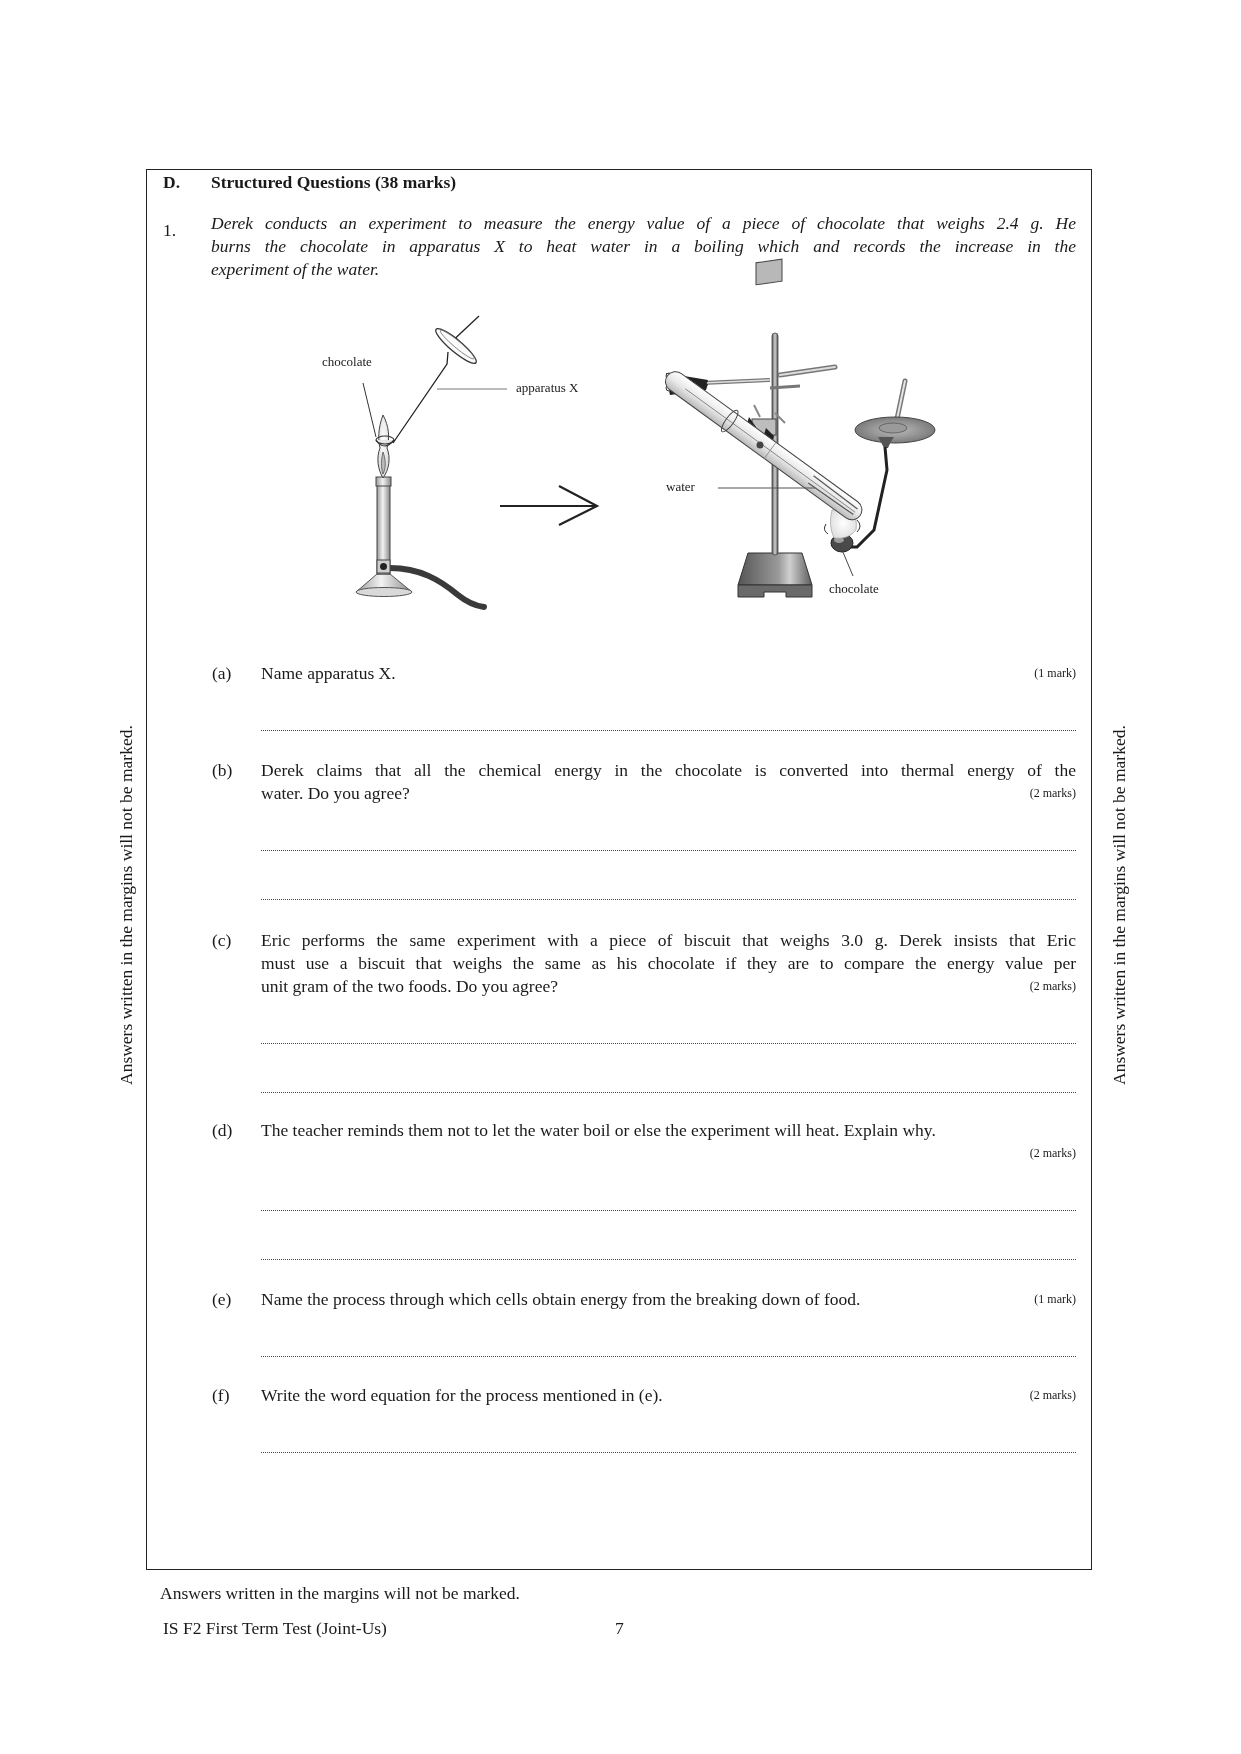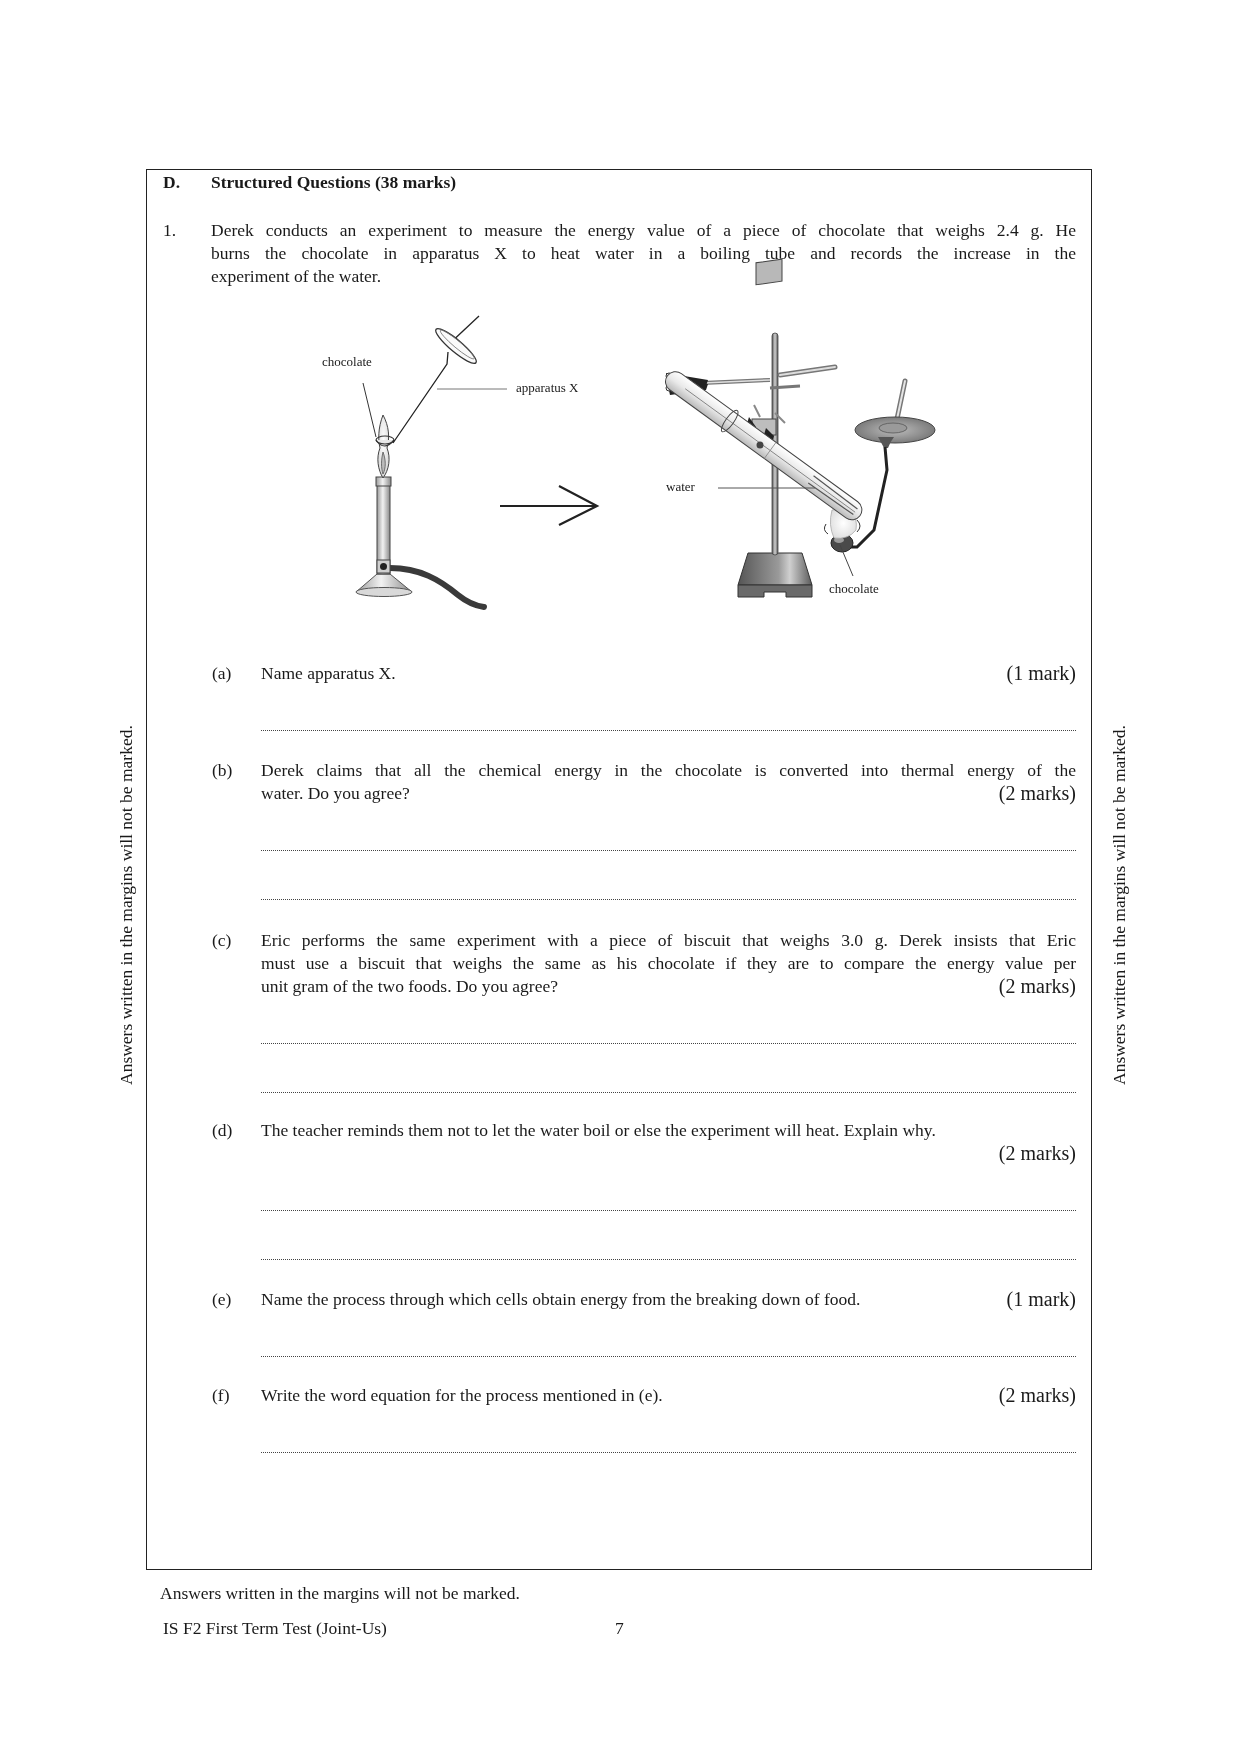--- a/index.html
+++ b/index.html
@@ -6,42 +6,42 @@
   body { width:1241px; height:1754px; position:relative; overflow:hidden;
          font-family:"Liberation Serif", "DejaVu Serif", serif; color:#1a1a1a; }
   .abs { position:absolute; }
   .box { position:absolute; left:146px; top:169px; width:946px; height:1401px;
          border:1.5px solid #222; box-sizing:border-box; }
   .t { position:absolute; font-size:17.5px; line-height:23px; white-space:nowrap; }
   .heading { font-weight:bold; }
   .para { position:absolute; font-size:17.5px; line-height:23px; text-align:justify; }
   .para .line { display:block; text-align:justify; text-align-last:justify; height:23px; white-space:nowrap; }
   .para .line.last { text-align-last:left; }
-  .mark { position:absolute; right:165px; font-size:20px; line-height:23px; white-space:nowrap; }
+  .mark { position:absolute; right:165px; font-size:12px; line-height:23px; white-space:nowrap; }
   .dots { position:absolute; left:261px; width:815px; height:0; border-top:1.3px dotted #444; }
   .margin-note { position:absolute; font-size:17.5px; white-space:nowrap;
                  transform-origin:left top; transform:rotate(-90deg); }
   .lbl { position:absolute; font-size:13px; line-height:20px; white-space:nowrap; }
   svg { position:absolute; overflow:visible; }
 </style>
 </head>
 <body>
 
 <div class="box"></div>
 
 <div class="margin-note" style="left:116px; top:1085px;">Answers written in the margins will not be marked.</div>
 <div class="margin-note" style="left:1109px; top:1085px;">Answers written in the margins will not be marked.</div>
 
 <div class="t heading" style="left:163px; top:171px;">D.</div>
 <div class="t heading" style="left:211px; top:171px;">Structured Questions (38 marks)</div>
 
 <div class="t" style="left:163px; top:219px;">1.</div>
-<div class="para" style="left:211px; top:219px; width:865px;">
+<div class="para" style="left:211px; top:212px; width:865px;font-style:italic;">
   <span class="line">Derek conducts an experiment to measure the energy value of a piece of chocolate that weighs 2.4 g. He</span>
-  <span class="line">burns the chocolate in apparatus X to heat water in a boiling tube and records the increase in the</span>
+  <span class="line">burns the chocolate in apparatus X to heat water in a boiling which and records the increase in the</span>
   <span class="line last">experiment of the water.</span>
 </div>
 
 <div class="abs" style="left:0; top:0; width:1241px; height:1754px; pointer-events:none;">
 
   <svg style="left:0;top:0;" width="1241" height="700">
     <defs>
       <linearGradient id="metal" x1="0" x2="1" y1="0" y2="0">
         <stop offset="0" stop-color="#9a9a9a"></stop>
           <stop offset="0.45" stop-color="#f2f2f2"></stop>

